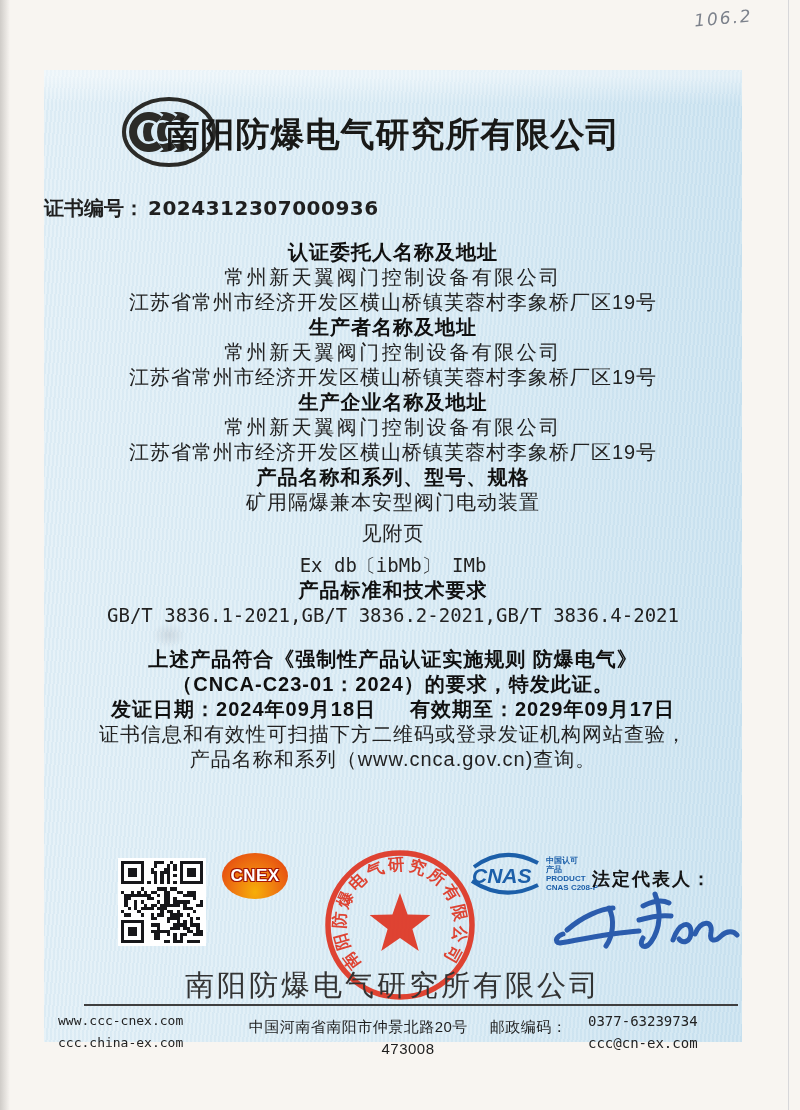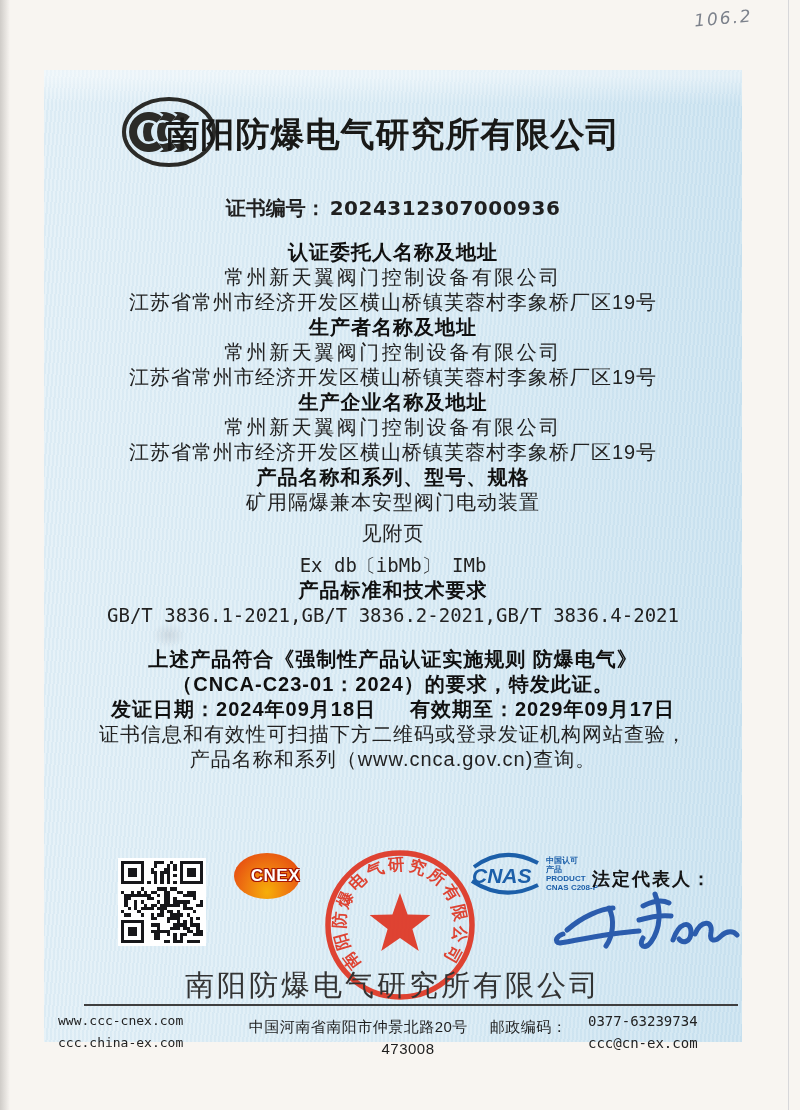--- a/index.html
+++ b/index.html
@@ -12,38 +12,38 @@
     transform:rotate(-5deg);font-style:italic;font-family:"DejaVu Sans",sans-serif;}
   
   .cert{position:absolute;left:44px;top:70px;width:698px;height:972px;color:#1f1f1f;
     background:
       linear-gradient(180deg, rgba(255,255,255,.45) 0 6px, rgba(255,255,255,0) 34px),
       repeating-linear-gradient(95deg, rgba(255,255,255,.10) 0 2px, rgba(120,170,205,.07) 2px 4px),
       linear-gradient(90deg,#e3f0f7 0%,#dbecf5 55%,#cde4f1 100%);}
   .ccc-logo{position:absolute;left:75px;top:25px;}
   .title{position:absolute;left:0;right:0;top:42px;text-align:center;font-size:34px;font-weight:bold;
     letter-spacing:1px;color:#191917;}
-  .certno{position:absolute;left:0;right:0;top:125px;text-align:center;font-size:20px;font-weight:bold;}
+  .certno{position:absolute;left:0;right:0;top:125px;text-align:left;font-size:20px;font-weight:bold;}
   .certno .num{font-family:"DejaVu Sans",sans-serif;letter-spacing:.5px;margin-left:4px;}
   .lines{position:absolute;left:0;right:0;top:170px;text-align:center;}
   .ln{line-height:25px;font-size:20px;letter-spacing:1px;color:#222;}
   .ln.h{font-weight:bold;color:#101010;}
   .ln.co{letter-spacing:2.5px;}
   .ln.mono{font-family:"DejaVu Sans Mono",monospace;font-size:19px;letter-spacing:0;}
   .mt-see{margin-top:6px;}
   .mt-ex{margin-top:7px;}
   .mt-decl{margin-top:19px;}
   .mt-verify{}
   .dates .gap{display:inline-block;width:34px;}
   
   .qr{position:absolute;left:74px;top:788px;width:88px;height:88px;background:#fff;padding:3px;box-sizing:border-box;}
   .qr svg{display:block;width:100%;height:100%;}
-  .cnex{position:absolute;left:190px;top:783px;width:66px;height:46px;border-radius:50%;
+  .cnex{position:absolute;left:178px;top:783px;width:66px;height:46px;border-radius:50%;
     background:radial-gradient(ellipse at 50% 85%, #f6ae08 0%, #ef7a10 45%, #e23a12 100%);
-    display:flex;align-items:center;justify-content:flex-end;}
+    display:flex;align-items:center;justify-content:center;}
   .cnex span{color:#fff;font-weight:bold;font-size:17px;letter-spacing:.5px;
     text-shadow:1px 1px 0 #a31505,-1px 1px 0 #a31505,1px -1px 0 #a31505,-1px -1px 0 #a31505;}
   .stamp{position:absolute;left:271px;top:770px;width:170px;height:170px;opacity:.92;}
   .cnas{position:absolute;left:424px;top:780px;display:flex;align-items:center;gap:4px;color:#1c5fa9;}
   .cnas .word{position:relative;width:74px;height:48px;}
   .cnas .word .t{position:absolute;left:4px;top:14px;font-size:21px;font-weight:bold;font-style:italic;letter-spacing:0;}
   .cnas .col{display:flex;flex-direction:column;line-height:9px;font-size:8px;font-weight:bold;}
   .cnas .col .cjk{font-size:8px;}
   .legal{position:absolute;left:548px;top:797px;font-size:18px;font-weight:bold;letter-spacing:2px;color:#151515;}
   .signature{position:absolute;left:505px;top:812px;}

